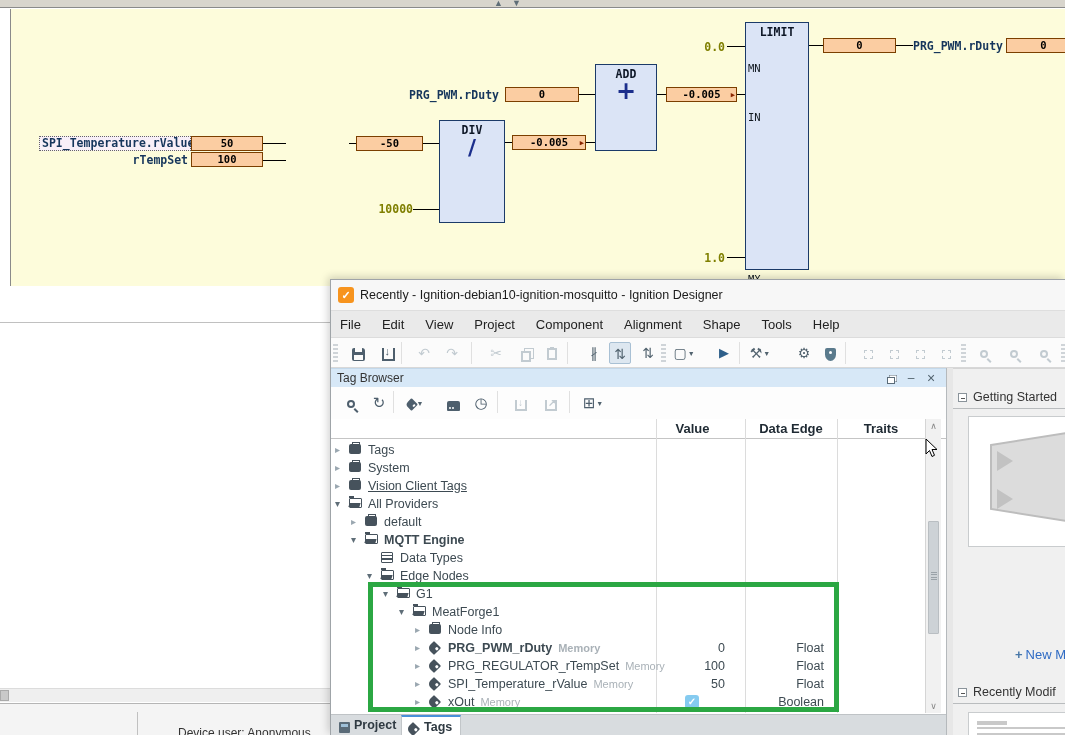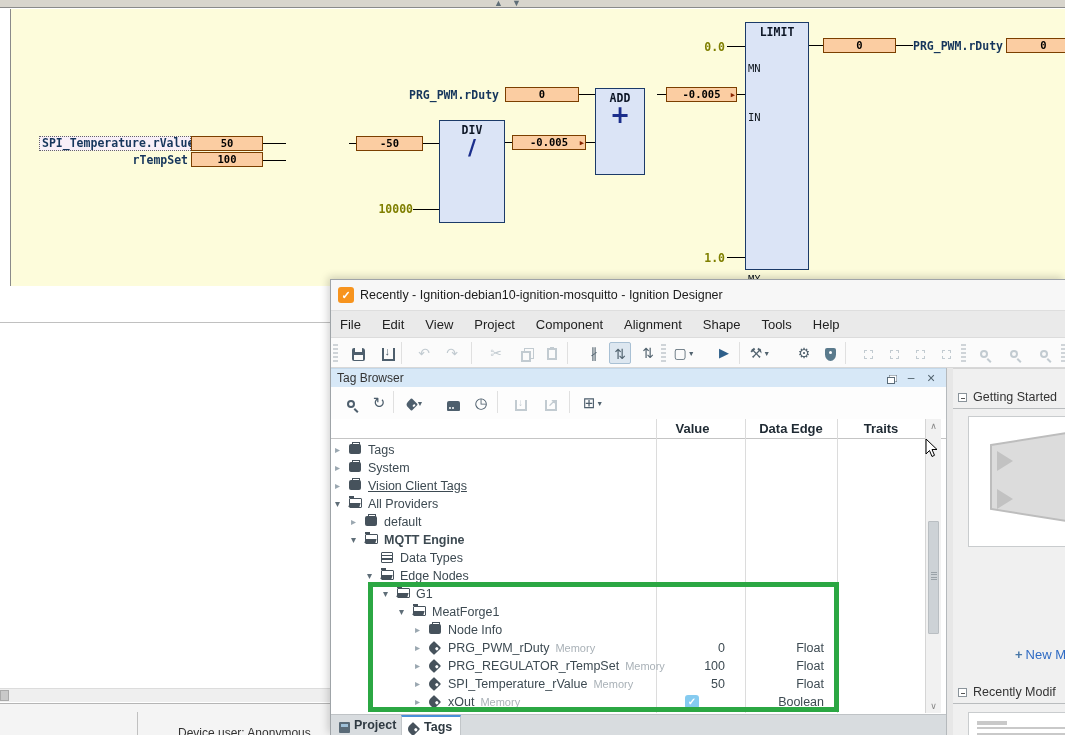--- a/index.html
+++ b/index.html
@@ -192,21 +192,21 @@
       <div class="bop" style="top:14px;font-size:22px">/</div>
     </div>
     <div class="fbd-const" style="left:375px;top:202px;width:37px">10000</div>
     <div class="vbox" style="left:511px;top:135px;width:74px">
       <span>-0.005</span>
       <span class="cont-arrow">▶</span>
     </div>
 
     <div class="fbd-label right" style="left:380px;top:88px;width:118px">PRG_PWM.rDuty</div>
     <div class="vbox" style="left:504px;top:87px;width:74px">0</div>
-    <div class="block" style="left:594px;top:88px;width:50px;height:87px">
+    <div class="block" style="left:594px;top:64px;width:62px;height:87px">
       <div class="btitle">ADD</div>
       <div class="bop" style="top:12px;font-size:24px">+</div>
     </div>
     <div class="vbox" style="left:665px;top:87px;width:71px">
       <span>-0.005</span>
       <span class="cont-arrow">▶</span>
     </div>
 
     <div class="fbd-const" style="left:695px;top:40px;width:29px">0.0</div>
     <div class="fbd-const" style="left:695px;top:251px;width:29px">1.0</div>
@@ -363,21 +363,21 @@
           <span class="t-label" style="left: 101px;">MeatForge1</span>
         </div>
         <div class="trow" style="top: 180px;">
           <span class="t-arrow c" style="left: 84px;">▸</span>
           <span class="ic t-icon i-case" style="left: 98px;"></span>
           <span class="t-label" style="left: 117px;">Node Info</span>
         </div>
         <div class="trow" style="top: 198px;">
           <span class="t-arrow c" style="left: 84px;">▸</span>
           <span class="ic t-icon i-tag" style="left: 98px;"></span>
-          <span class="t-label" style="left: 117px;">PRG_PWM_rDuty<span class="t-suffix">Memory</span></span>
+          <span class="t-label" style="left: 117px; font-weight: bold;">PRG_PWM_rDuty<span class="t-suffix">Memory</span></span>
           <span class="t-value">0</span>
           <span class="t-type">Float</span>
         </div>
         <div class="trow" style="top: 216px;">
           <span class="t-arrow c" style="left: 84px;">▸</span>
           <span class="ic t-icon i-tag" style="left: 98px;"></span>
           <span class="t-label" style="left: 117px;">PRG_REGULATOR_rTempSet<span class="t-suffix">Memory</span></span>
           <span class="t-value">100</span>
           <span class="t-type">Float</span>
         </div>

